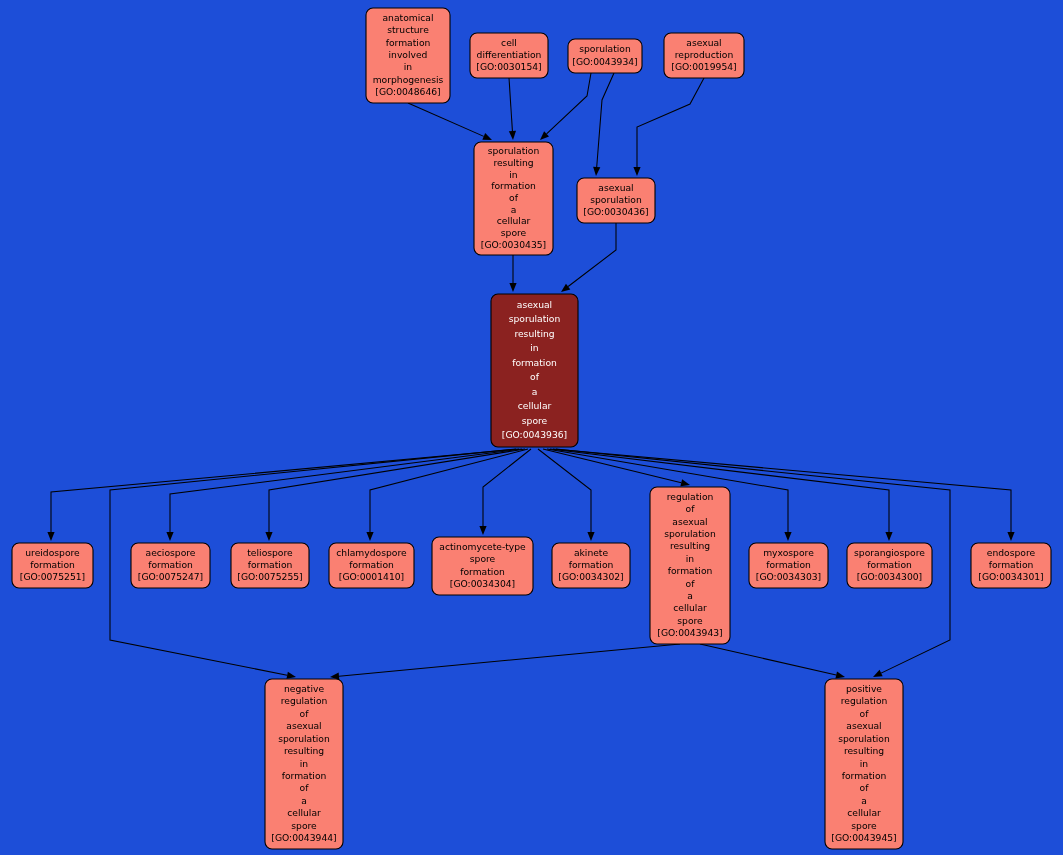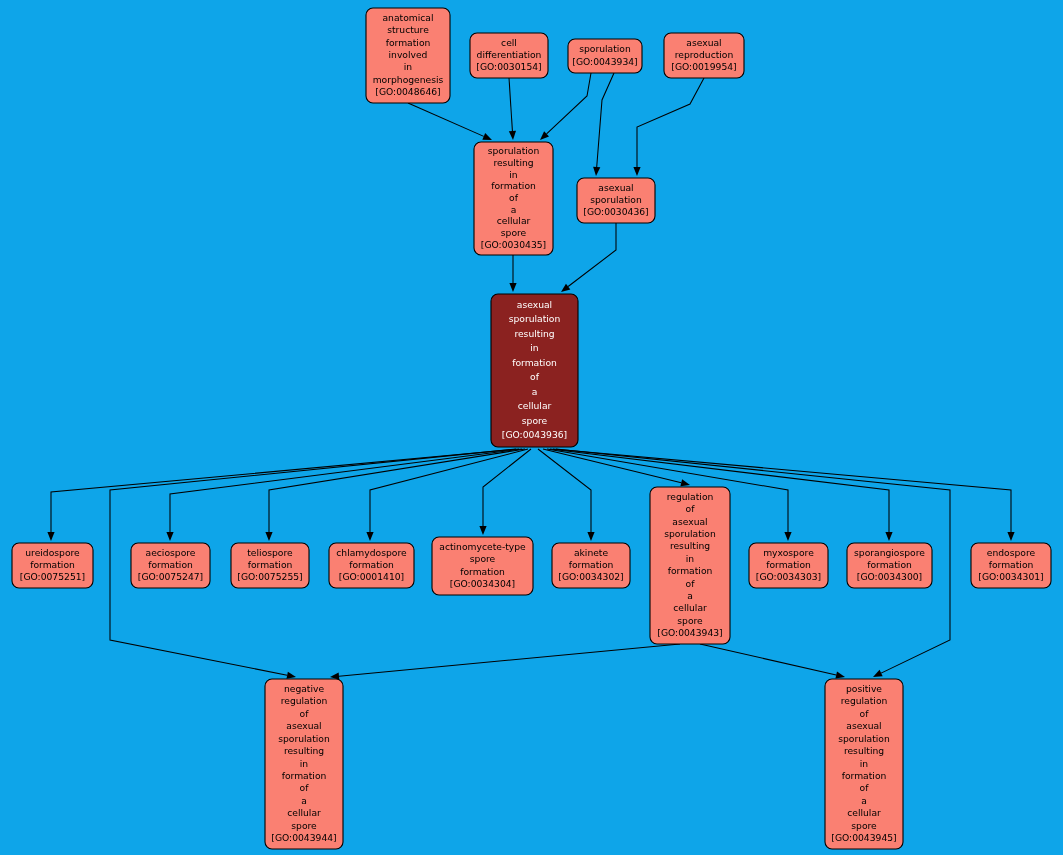--- a/index.html
+++ b/index.html
@@ -4,21 +4,21 @@
 <style>
   html, body {
     margin: 0;
     padding: 0;
     background: #ffffff;
   }
   #graph-root {
     position: relative;
     width: 1063px;
     height: 855px;
-    background: #0ea5e9;
+    background: #1d4ed8;
     font-family: "DejaVu Sans", sans-serif;
   }
   svg.graph-svg {
     position: absolute;
     top: 0;
     left: 0;
     width: 1063px;
     height: 855px;
     overflow: visible;
   }

